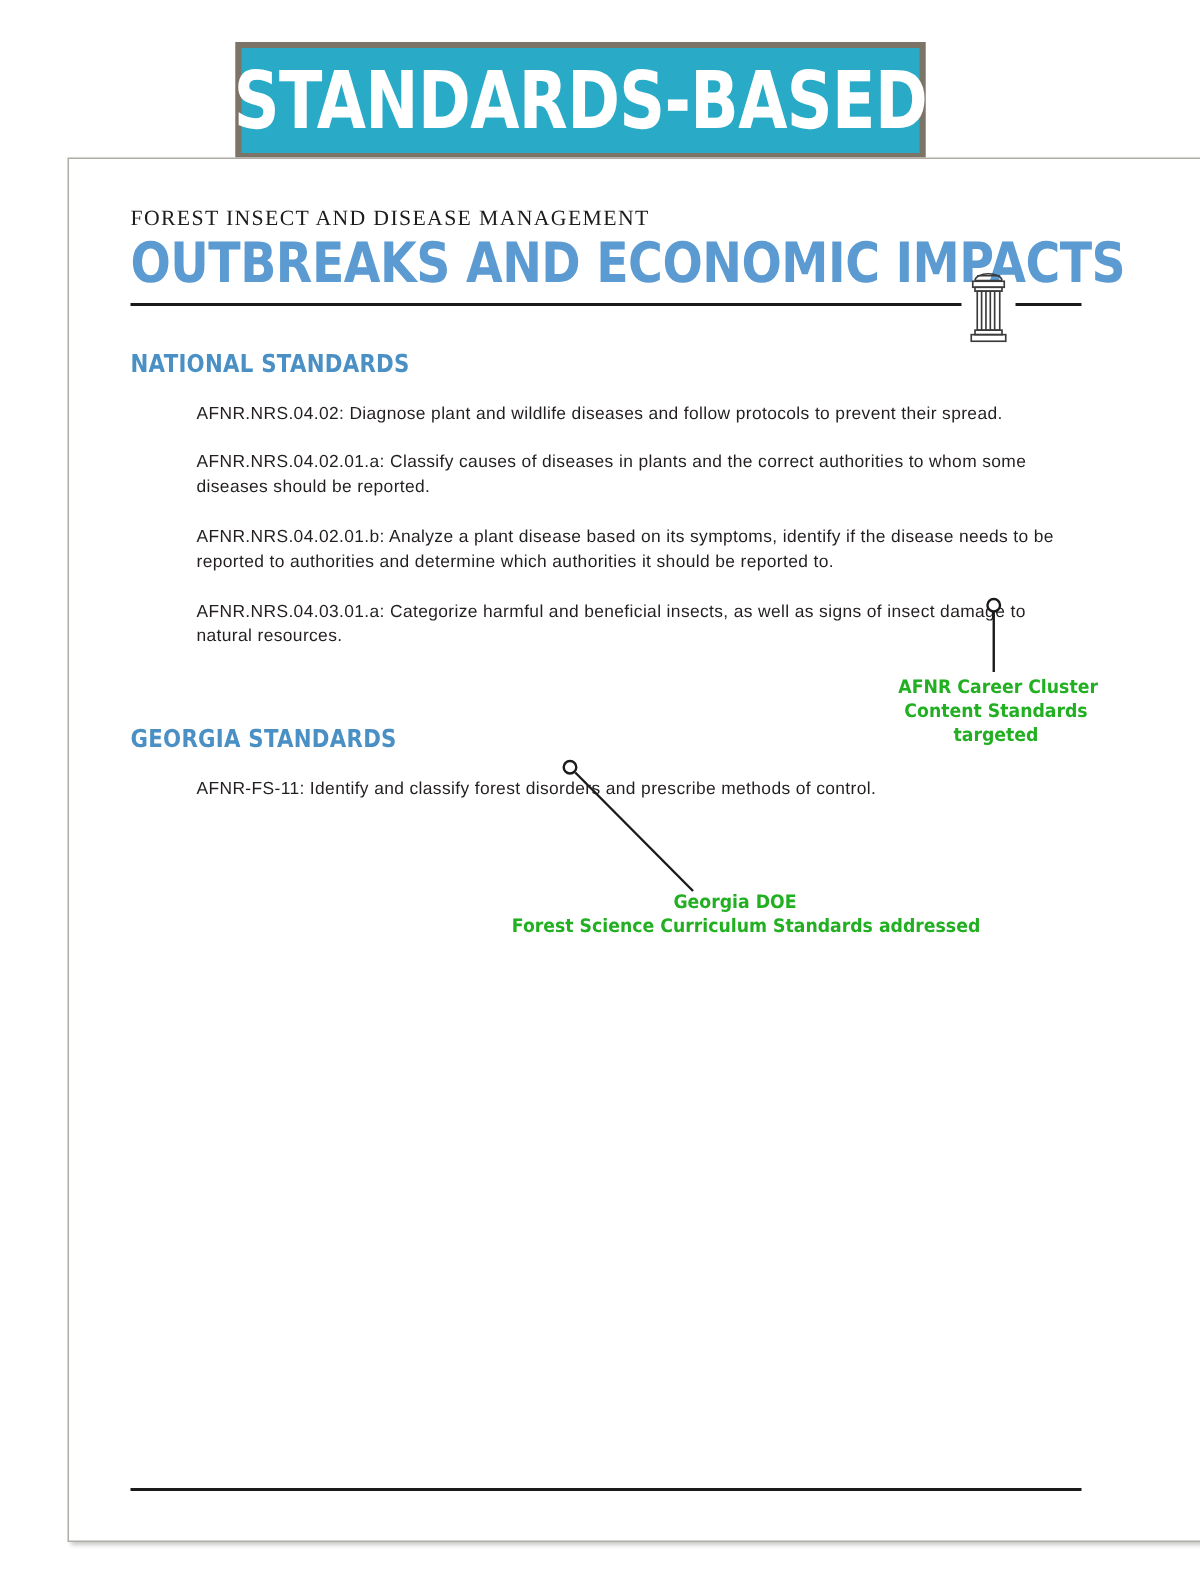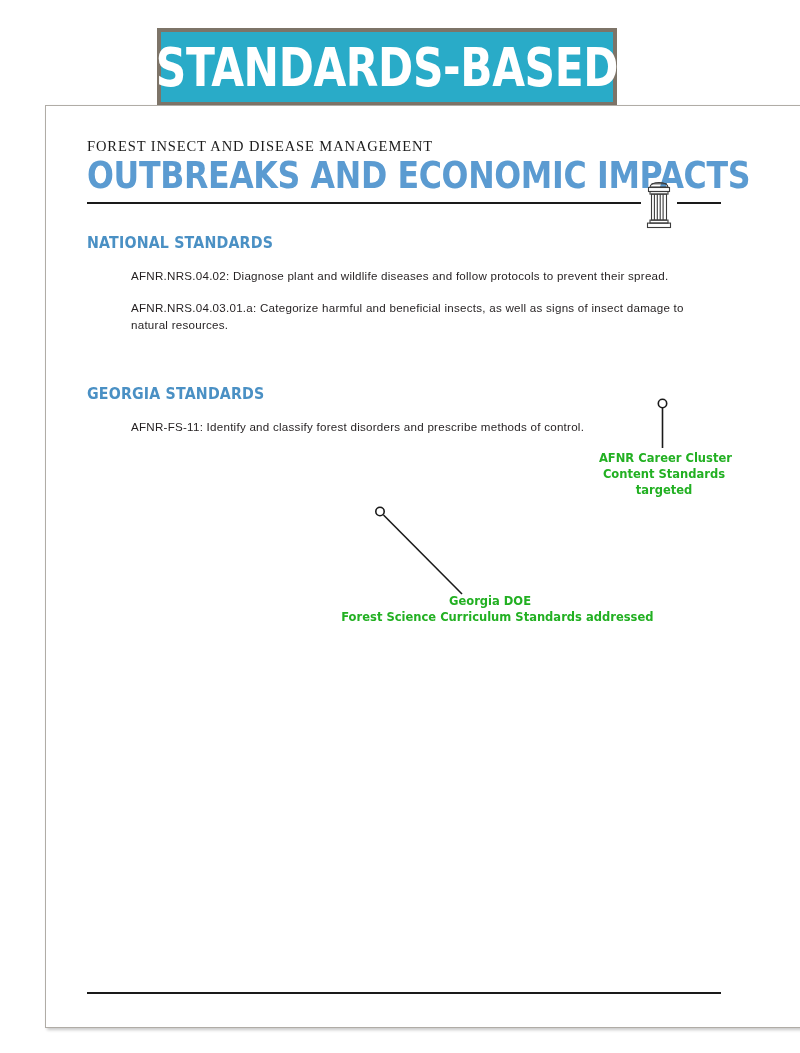--- a/index.html
+++ b/index.html
@@ -253,20 +253,22 @@
 
           <rect x="12" y="43.1" width="18" height="3"></rect>
           <rect x="9.5" y="46.1" width="23" height="4.4"></rect>
         </g>
       </svg>
     </div>
 
     <div id="national-heading" class="section-heading">NATIONAL STANDARDS</div>
     <ul id="national-list" class="standards-list">
       <li class="standard-item">AFNR.NRS.04.02: Diagnose plant and wildlife diseases and follow protocols to prevent their spread.</li>
+      <li class="standard-item">AFNR.NRS.04.02.01.a: Classify causes of diseases in plants and the correct authorities to whom some diseases should be reported.</li>
+      <li class="standard-item">AFNR.NRS.04.02.01.b: Analyze a plant disease based on its symptoms, identify if the disease needs to be reported to authorities and determine which authorities it should be reported to.</li>
       <li class="standard-item">AFNR.NRS.04.03.01.a: Categorize harmful and beneficial insects, as well as signs of insect damage to natural resources.</li>
     </ul>
 
     <div id="georgia-heading" class="section-heading">GEORGIA STANDARDS</div>
     <ul id="georgia-list" class="standards-list">
       <li class="standard-item">AFNR-FS-11: Identify and classify forest disorders and prescribe methods of control.</li>
     </ul>
 
   </div>
 

